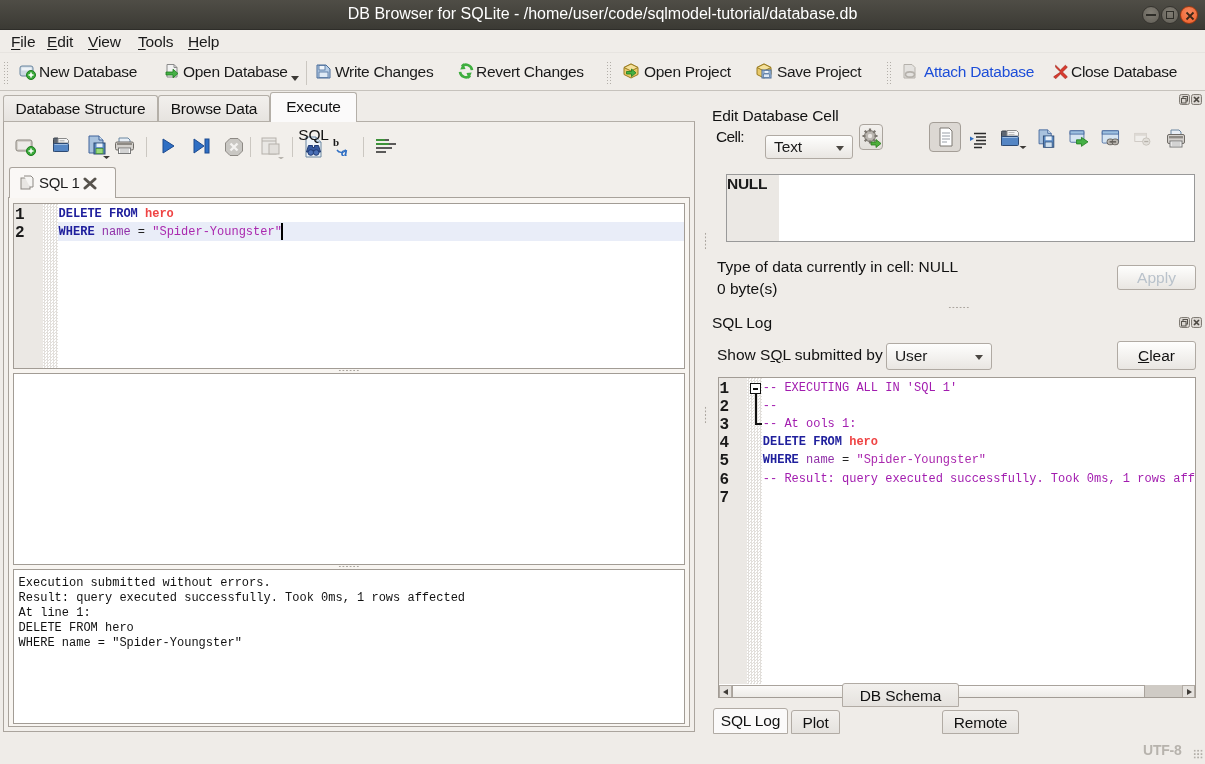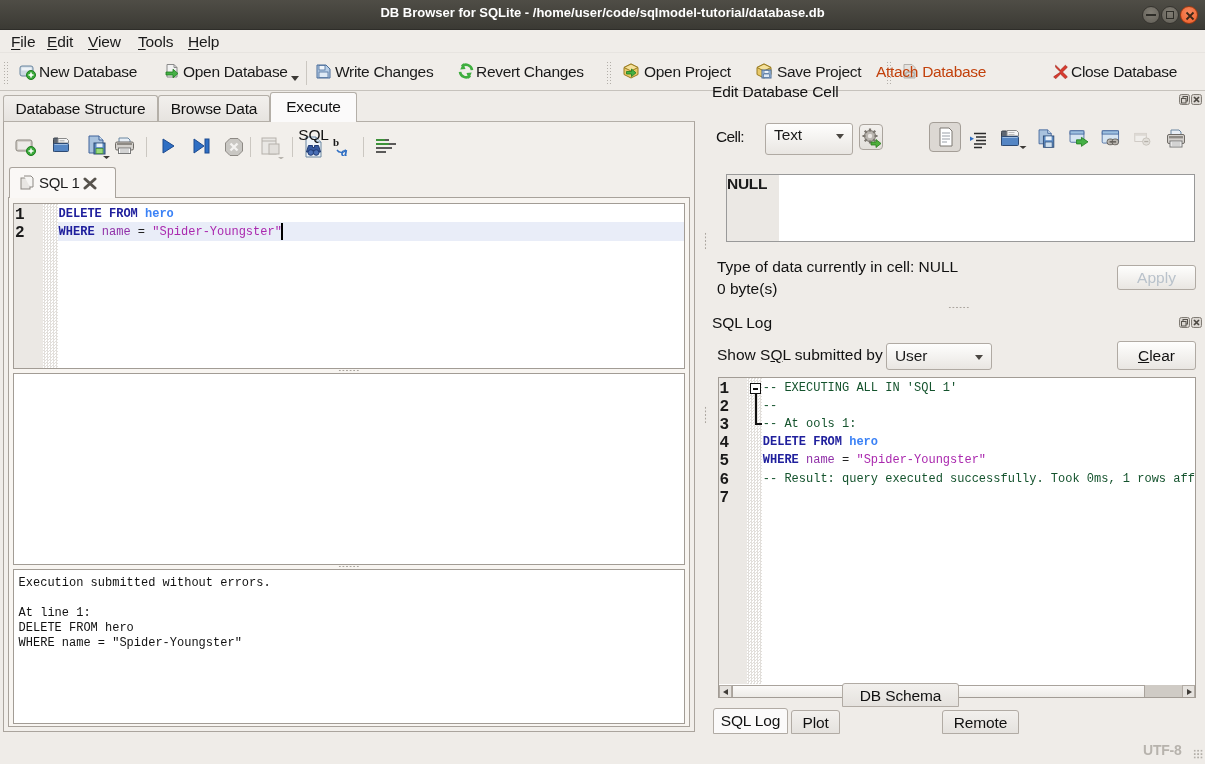--- a/index.html
+++ b/index.html
@@ -1,19 +1,19 @@
 <!DOCTYPE html>
 <html><head><meta charset="utf-8"><style>
 *{margin:0;padding:0;box-sizing:border-box}
 html,body{width:1205px;height:764px}
 body{position:relative;font-family:"Liberation Sans",sans-serif;background:#efece8;overflow:hidden;font-size:15.5px;color:#1a1a1a}
 .abs{position:absolute}
 
 #titlebar{left:0;top:0;width:1205px;height:30px;background:linear-gradient(#4f4d46,#3b3a34);border-bottom:1px solid #2e2d29}
-#title{width:100%;text-align:center;top:5px;color:#fff;font-weight:bold;font-size:13px;letter-spacing:0}
+#title{width:100%;text-align:center;top:5px;color:#fff;font-weight:normal;font-size:16px;letter-spacing:0}
 .winbtn{top:6px;width:18px;height:18px;border-radius:50%}
 
 #menubar{left:0;top:30px;width:1205px;height:23px;background:#f0ede9;border-bottom:1px solid #e7e4e0}
 .menu{top:33px;font-size:15.5px;letter-spacing:-0.15px}
 .menu u{text-decoration-thickness:1px;text-underline-offset:2px}
 
 #toolbar{left:0;top:53px;width:1205px;height:38px;background:#f0ede9;border-bottom:1px solid #c6c2bc}
 .tbtn{top:63px;height:22px;font-size:15.5px;letter-spacing:-0.3px;white-space:nowrap}
 .tsep{top:61px;width:1px;height:24px;background:#cbc7c1}
 .thandle{top:61px;width:7px;height:24px;background-image:radial-gradient(circle,#b3afa9 1px,transparent 1px);background-size:3px 3px}
@@ -23,24 +23,24 @@
 
 #page{left:3px;top:121px;width:692px;height:611px;background:#f2efeb;border:1px solid #aaa49d;border-top:1px solid #b4afa8}
 #container{left:8px;top:197px;width:682px;height:530px;border:1px solid #a8a29b;background:#f8f5f1}
 #sqltab{left:9px;top:167px;width:107px;height:31px;background:#faf8f6;border:1px solid #a9a39c;border-bottom:none;border-radius:3px 3px 0 0;z-index:3}
 #edframe{left:13px;top:203px;width:672px;height:166px;background:#fff;border:1px solid #a29c95;overflow:hidden}
 #edgutter{left:0;top:0;width:29px;height:164px;background:#ebe8e4}
 #edfold{left:29px;top:0;width:15px;height:164px;background-image:conic-gradient(#e2dfdb 25%,#fff 0 50%,#e2dfdb 0 75%,#fff 0);background-size:3px 3px}
 .gnum{font-family:"Liberation Mono",monospace;font-weight:bold;font-size:16px;color:#1a1a1a}
 .codeln{font-family:"Liberation Mono",monospace;font-size:12px;white-space:pre;color:#222}
 .kw{color:#20209d;font-weight:bold}
-.tbl{color:#3b82f6;font-weight:bold}
+.tbl{color:#ef4444;font-weight:bold}
 .idf{color:#9030a8}
 .str{color:#aa28ae}
-.cmt{color:#14532d}
+.cmt{color:#a21caf}
 #hl2{left:44px;top:18px;width:627px;height:19px;background:#e9edf8}
 #results{left:13px;top:373px;width:672px;height:192px;background:#fff;border:1px solid #a29c95}
 #msgframe{left:13px;top:569px;width:672px;height:155px;background:#fff;border:1px solid #a29c95}
 .msgln{font-family:"Liberation Mono",monospace;font-size:12px;white-space:pre;color:#111}
 .splitdots{width:22px;height:4px;background-image:radial-gradient(circle,#aba69f 0.9px,transparent 1.1px);background-size:3.6px 3px}
 
 .docktitle{font-size:15.5px;letter-spacing:-0.1px;color:#111}
 label,.lbl{font-size:15.5px;letter-spacing:0;color:#111}
 .btn{background:linear-gradient(#fefefd,#e9e6e2);border:1px solid #b0aaa3;border-radius:3px;font-size:15.5px;text-align:center}
 .combo{background:linear-gradient(#fefefd,#e9e6e2);border:1px solid #b0aaa3;border-radius:3px;font-size:15.5px;letter-spacing:-0.1px}
@@ -129,21 +129,21 @@
     <rect x="8.6" y="11" width="6" height="3.4" fill="#dfeaf5" stroke="#4a6d99" stroke-width="0.7"></rect>
   </svg>
 <div class="abs tbtn" style="left:777px">Save Project</div>
 
 <div class="abs thandle" style="left:886px"></div>
 
 <svg class="abs" style="left:901px;top:63px" width="19" height="17" viewBox="0 0 19 17">
     <path d="M3 1.5h8l3 3V15H3z" fill="#e4e2df" stroke="#b5b1ab"></path>
     <ellipse cx="9" cy="11.5" rx="4.5" ry="2.6" fill="none" stroke="#b5b1ab" stroke-width="1.6"></ellipse>
   </svg>
-<div class="abs tbtn" style="left:876px;color:#c2410c">Attach Database</div>
+<div class="abs tbtn" style="left:924px;color:#1d4ed8">Attach Database</div>
 
 <svg class="abs" style="left:1053px;top:64px" width="15" height="15" viewBox="0 0 15 15">
     <path d="M2.6 1.2 7.5 6l4.9-4.8 2 2-4.9 4.8 4.9 4.8-2 2-4.9-4.8-4.9 4.8-2-2L7.5 8 2.6 3.2z" fill="#d83a2e" stroke="#9c2015" stroke-width="0.6"></path>
   </svg>
 <div class="abs tbtn" style="left:1071px">Close Database</div>
 
 <div class="abs mtab" style="left:3px;width:155px">Database Structure</div>
 <div class="abs mtab" style="left:158px;width:112px">Browse Data</div>
 <div class="abs mtab active" style="left:270px;width:87px">Execute SQL</div>
 
@@ -237,38 +237,39 @@
   <div class="abs codeln" style="left:44.6px;top:21.2px"><span class="kw">WHERE</span> <span class="idf">name</span> = <span class="str">"Spider-Youngster"</span></div>
   <div class="abs" style="left:267px;top:19px;width:2px;height:17px;background:#000"></div>
 </div>
 <div class="abs splitdots" style="left:338px;top:369px"></div>
 
 <div class="abs" id="results"></div>
 <div class="abs splitdots" style="left:338px;top:565px"></div>
 
 <div class="abs" id="msgframe">
   <div class="abs msgln" style="left:4.6px;top:5.5px">Execution submitted without errors.</div>
+  <div class="abs msgln" style="left:4.6px;top:20.6px">Result: query executed successfully. Took 0ms, 1 rows affected</div>
   <div class="abs msgln" style="left:4.6px;top:35.7px">At line 1:</div>
   <div class="abs msgln" style="left:4.6px;top:50.8px">DELETE FROM hero</div>
   <div class="abs msgln" style="left:4.6px;top:65.9px">WHERE name = "Spider-Youngster"</div>
 </div>
 
-<div class="abs docktitle" style="left:712px;top:83px">Edit Database Cell</div>
+<div class="abs docktitle" style="left:712px;top:107px">Edit Database Cell</div>
 <svg class="abs" style="left:1179px;top:93.5px" width="11" height="11" viewBox="0 0 11 11">
     <rect x="0.5" y="0.5" width="10" height="10" rx="2" fill="#dbd7d2" stroke="#817c75"></rect>
     <rect x="4" y="2.5" width="4.5" height="4.5" fill="none" stroke="#57534d"></rect>
     <rect x="2.5" y="4.5" width="4.5" height="4.5" fill="#dbd7d2" stroke="#57534d"></rect>
   </svg>
 <svg class="abs" style="left:1191px;top:93.5px" width="11" height="11" viewBox="0 0 11 11">
     <rect x="0.5" y="0.5" width="10" height="10" rx="2" fill="#dbd7d2" stroke="#817c75"></rect>
     <path d="M3 3l5 5M8 3l-5 5" stroke="#4b4741" stroke-width="1.7"></path>
   </svg>
 
 <div class="abs lbl" style="left:716px;top:128px;letter-spacing:-0.6px">Cell:</div>
-<div class="abs combo" style="left:765px;top:123px;width:88px;height:32px">
+<div class="abs combo" style="left:765px;top:135px;width:88px;height:24px">
     <span style="position:absolute;left:8px;top:2px">Text</span>
     <span class="carrow" style="top:10px"></span>
   </div>
 <div class="abs" style="left:859px;top:124px;width:24px;height:26px;background:linear-gradient(#f3f1ee,#e2dfda);border:1px solid #aaa49d;border-radius:4px"></div>
 <svg class="abs" style="left:861px;top:127px" width="21" height="21" viewBox="0 0 21 21">
     <circle cx="9" cy="9" r="5.5" fill="#b9b5af" stroke="#7b766f"></circle>
     <g stroke="#7b766f" stroke-width="2.2">
       <path d="M9 1.5v3M9 13.5v3M1.5 9h3M13.5 9h3M3.7 3.7l2.1 2.1M12.2 12.2l2.1 2.1M14.3 3.7l-2.1 2.1M5.8 12.2l-2.1 2.1"></path>
     </g>
     <circle cx="9" cy="9" r="2.2" fill="#e8e5e1"></circle>

